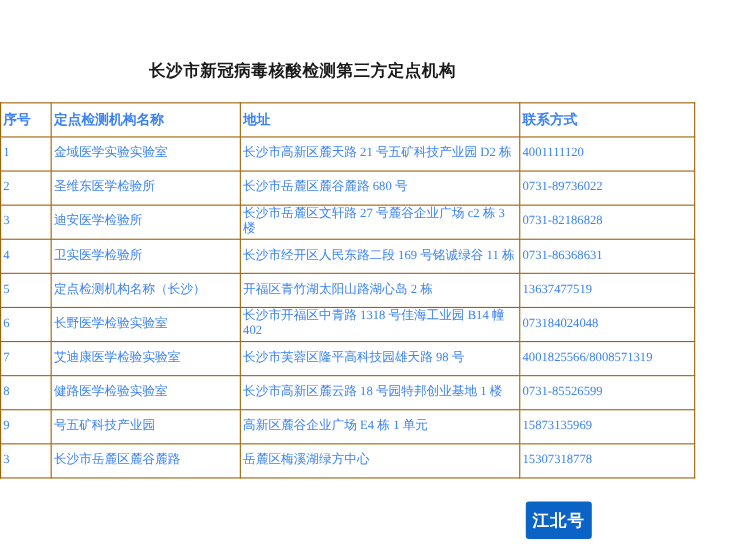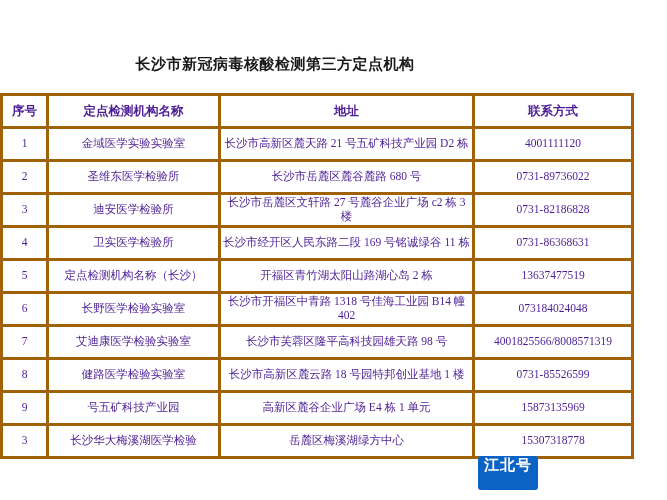--- a/index.html
+++ b/index.html
@@ -34,24 +34,24 @@
     margin: 19px auto 0 auto;
     width: 631px;
   }
   table.agency-table {
     border-collapse: collapse;
     width: 100%;
     table-layout: fixed;
   }
   table.agency-table th,
   table.agency-table td {
-    border: 3px solid #a16207;
-    text-align: center;
+    border: 1px solid #a16207;
+    text-align: left;
     vertical-align: middle;
-    color: #4c1d95;
+    color: #3b82f6;
     font-size: 11.5px;
     font-family: "Liberation Serif", "DejaVu Serif", serif;
     padding: 0 2px;
     line-height: 1.2;
   }
   table.agency-table th {
     font-weight: bold;
     font-size: 12.5px;
     height: 30px;
   }
@@ -79,20 +79,21 @@
 
   .watermark {
     position: absolute;
     right: 12px;
     bottom: 10px;
     width: 60px;
     height: 34px;
     background: #0b63c5;
     border-radius: 3px;
     display: flex;
+    align-items: center;
     justify-content: center;
   }
   .watermark span {
     color: #ffffff;
     font-size: 15px;
     font-weight: bold;
     letter-spacing: 1px;
     font-family: "Liberation Sans", sans-serif;
   }
 </style>
@@ -169,21 +170,21 @@
           <td class="cell-phone">0731-85526599</td>
         </tr>
         <tr>
           <td class="cell-no">9</td>
           <td class="cell-name">号五矿科技产业园</td>
           <td class="cell-addr">高新区麓谷企业广场 E4 栋 1 单元</td>
           <td class="cell-phone">15873135969</td>
         </tr>
         <tr>
           <td class="cell-no">3</td>
-          <td class="cell-name">长沙华大梅溪湖医学检验</td>
+          <td class="cell-name">长沙市岳麓区麓谷麓路</td>
           <td class="cell-addr">岳麓区梅溪湖绿方中心</td>
           <td class="cell-phone">15307318778</td>
         </tr>
       </tbody>
     </table>
   </div>
 
   <div class="watermark">
     <span>江北号</span>
   </div>

